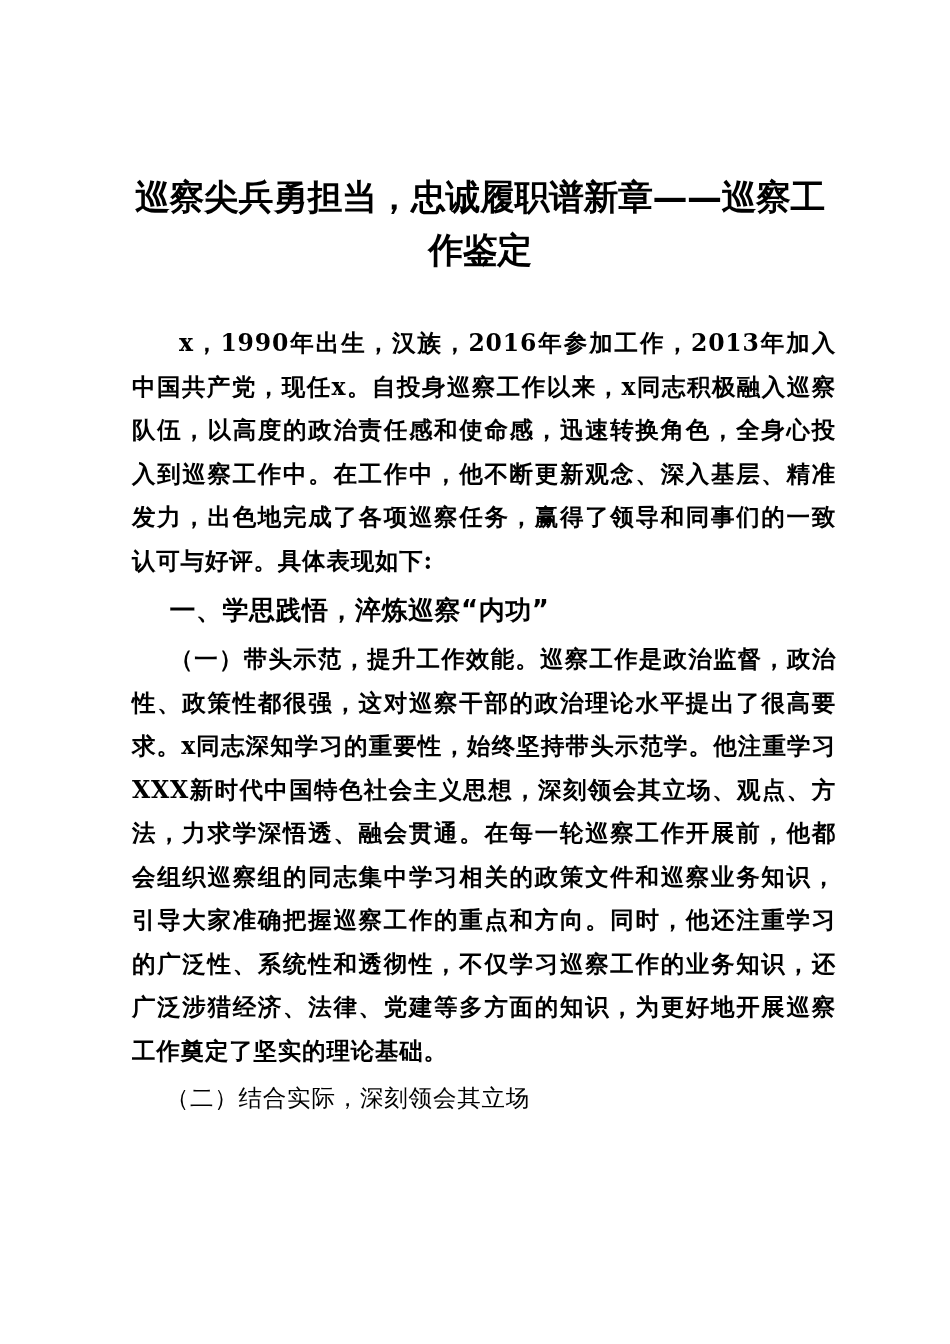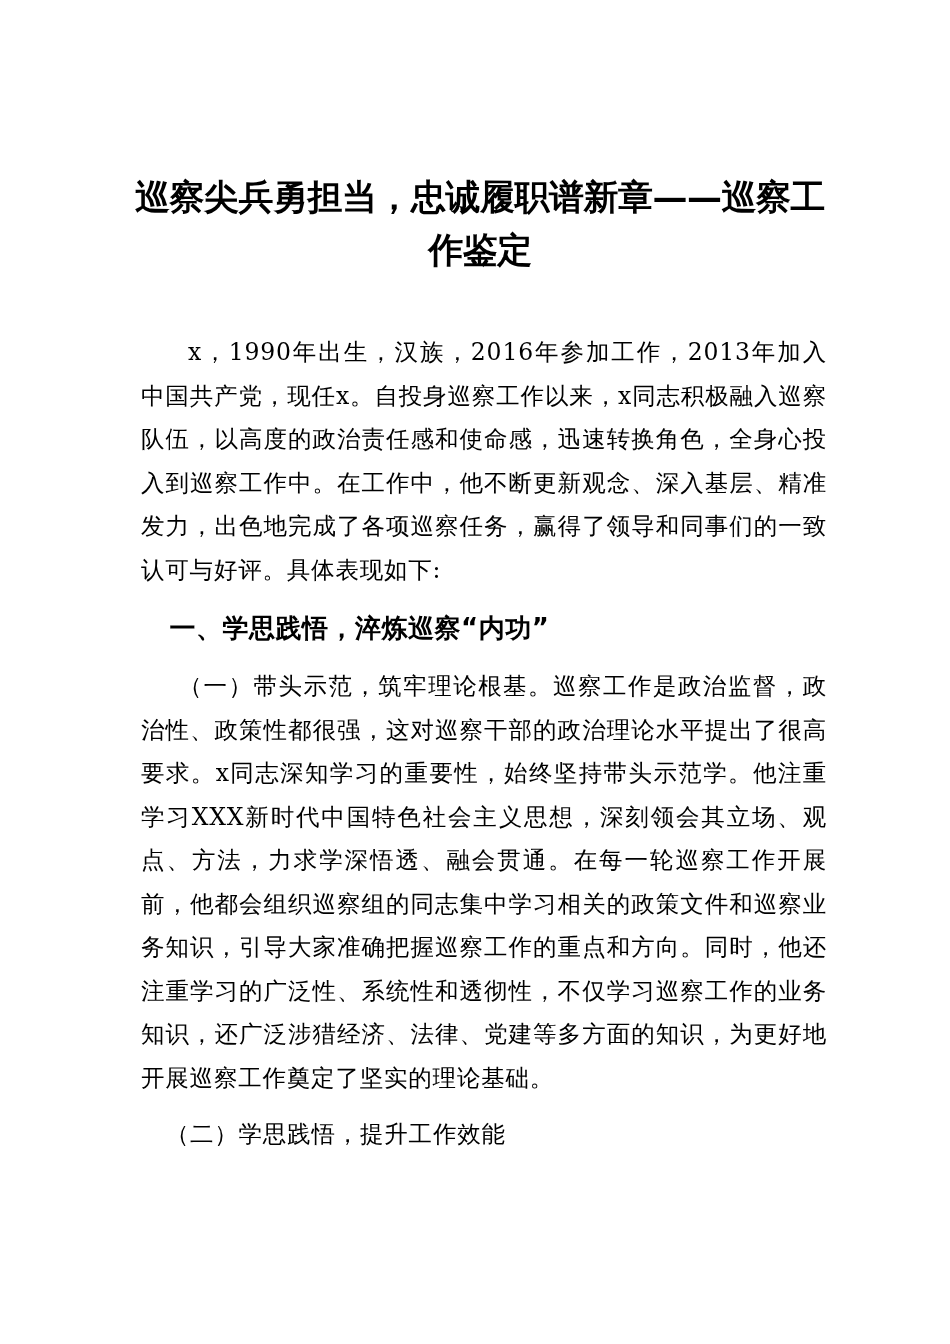--- a/index.html
+++ b/index.html
@@ -37,22 +37,23 @@
       position: absolute;
       left: 128px;
       top: 318px;
       width: 712px;
       font-size: 23.5px;
       line-height: 43.5px;
       letter-spacing: 0.8px;
       text-align: justify;
     }
     .para {
-      margin: 13px;
+      margin: 4px;
       text-indent: 2em;
+      font-weight: bold;
     }
     .h1 {
       margin: 0;
       text-indent: 1.6em;
       font-family: "DejaVu Sans", "Liberation Sans", sans-serif;
       font-weight: bold;
       font-size: 26px;
       line-height: 47px;
       letter-spacing: 0.5px;
     }
@@ -71,18 +72,18 @@
 <div class="page">
 
   <div class="title">巡察尖兵勇担当，忠诚履职谱新章——巡察工作鉴定</div>
 
   <div class="body">
 
     <p class="para">x，1990年出生，汉族，2016年参加工作，2013年加入中国共产党，现任x。自投身巡察工作以来，x同志积极融入巡察队伍，以高度的政治责任感和使命感，迅速转换角色，全身心投入到巡察工作中。在工作中，他不断更新观念、深入基层、精准发力，出色地完成了各项巡察任务，赢得了领导和同事们的一致认可与好评。具体表现如下:</p>
 
     <p class="h1">一、学思践悟，淬炼巡察“内功”</p>
 
-    <p class="para sub-lead"><span>（一）带头示范，筑牢理论根基。</span><span>巡察工作是政治监督，政治性、政策性都很强，这对巡察干部的政治理论水平提出了很高要求。x同志深知学习的重要性，始终坚持带头示范学。他注重学习XXX新时代中国特色社会主义思想，深刻领会其立场、观点、方法，力求学深悟透、融会贯通。在每一轮巡察工作开展前，他都会组织巡察组的同志集中学习相关的政策文件和巡察业务知识，引导大家准确把握巡察工作的重点和方向。同时，他还注重学习的广泛性、系统性和透彻性，不仅学习巡察工作的业务知识，还广泛涉猎经济、法律、党建等多方面的知识，为更好地开展巡察工作奠定了坚实的理论基础。</span></p>
+    <p class="para sub-lead"><span>（一）带头示范，提升工作效能。</span><span>巡察工作是政治监督，政治性、政策性都很强，这对巡察干部的政治理论水平提出了很高要求。x同志深知学习的重要性，始终坚持带头示范学。他注重学习XXX新时代中国特色社会主义思想，深刻领会其立场、观点、方法，力求学深悟透、融会贯通。在每一轮巡察工作开展前，他都会组织巡察组的同志集中学习相关的政策文件和巡察业务知识，引导大家准确把握巡察工作的重点和方向。同时，他还注重学习的广泛性、系统性和透彻性，不仅学习巡察工作的业务知识，还广泛涉猎经济、法律、党建等多方面的知识，为更好地开展巡察工作奠定了坚实的理论基础。</span></p>
 
-    <p class="h2 sub-lead"><span>（二）学思践悟，提升工作效能</span></p>
+    <p class="h2 sub-lead"><span>（二）结合实际，深刻领会其立场</span></p>
 
   </div>
 </div>
 
 </body></html>

